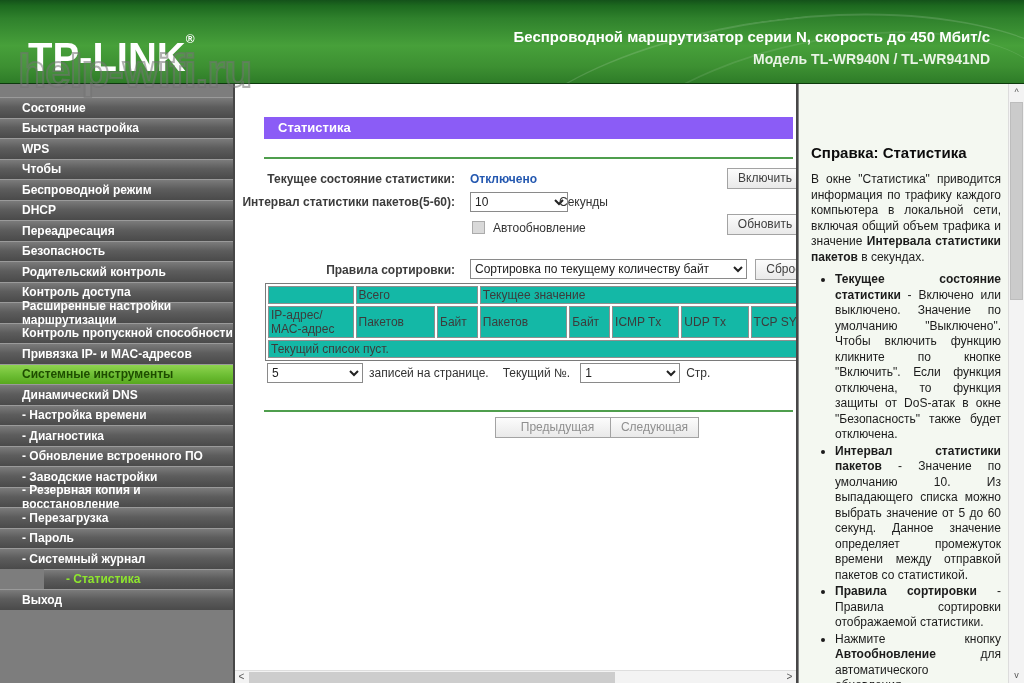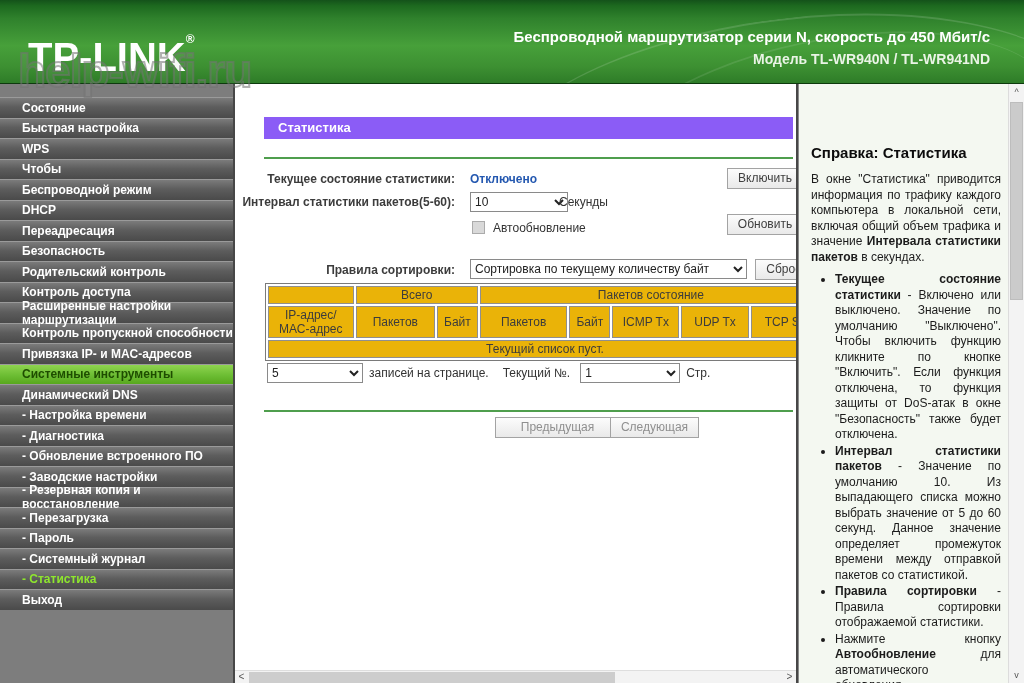--- a/index.html
+++ b/index.html
@@ -23,21 +23,21 @@
     letter-spacing:-1px; color:rgba(190,190,190,0.10); -webkit-text-stroke:2px rgba(115,115,115,0.55);
     pointer-events:none; }
 
   
   .sidebar { position:absolute; left:0; top:84px; width:233px; height:599px; background:#7d7d7d; }
   .menu { position:absolute; top:13px; left:0; width:233px; }
   .menu-item { height:20.5px; display:flex; align-items:center; padding-left:22px;
     background:linear-gradient(180deg,#7b7b7b 0%,#5d5d5d 45%,#4a4a4a 100%);
     border-top:1px solid #9a9a9a; color:#fff; font-weight:bold; font-size:12px; cursor:pointer; }
   .menu-item.active-section { background:linear-gradient(180deg,#8fd44f 0%,#6cbd33 55%,#58a81e 100%); color:#1e4d00; }
-  .menu-item.active-page { color:#8ee62e; }
+  .menu-item.active-page { color:#8ee62e;margin-left:44px; }
 
   
   .center { position:absolute; left:233px; top:84px; width:565px; height:599px; background:#fff;
     border-left:2px solid #474747; border-right:2px solid #474747; overflow:hidden; }
   .title-bar { position:absolute; left:29px; top:33px; width:529px; height:22px; background:#8b5cf6;
     color:#fff; font-weight:bold; font-size:13px; line-height:22px; padding-left:14px; }
   .hr-green { position:absolute; left:29px; width:529px; height:2px; background:#4f9e4d; }
   #hr1 { top:73px; } #hr2 { top:326px; }
   .lbl { position:absolute; left:0; width:220px; text-align:right; font-weight:bold; color:#3c3c3c; font-size:12px; }
   #lbl-status { top:88px; } #lbl-interval { top:111px; } #lbl-sort { top:179px; }
@@ -52,21 +52,21 @@
   .btn { position:absolute; height:21px; background:linear-gradient(180deg,#fcfcfc,#e9e9e9); border:1px solid #a3a3a3;
     font-family:"Liberation Sans", sans-serif; font-size:12px; color:#3f3f3f; text-align:center; line-height:19px; cursor:pointer; }
   #btn-enable { left:492px; top:84px; width:76px; }
   #btn-refresh { left:492px; top:130px; width:76px; }
   #btn-reset { left:520px; top:175px; width:76px; }
   #btn-prev { left:260px; top:333px; width:125px; color:#8f8f8f; }
   #btn-next { left:375px; top:333px; width:89px; color:#8f8f8f; }
 
   .table-wrap { position:absolute; left:30px; top:199px; width:531px; height:82px; overflow:hidden; }
   table.stats { border-collapse:separate; border-spacing:2px; border:1px solid #7a7a7a; background:#fff; table-layout:fixed; width:560px; }
-  table.stats td { border:1px solid #8f8f8f; background:#eab308; text-align:center; color:#3c3c3c;
+  table.stats td { border:1px solid #8f8f8f; background:#14b8a6; text-align:left; color:#3c3c3c;
     font-size:12px; padding:1px 2px; height:18px; white-space:pre-line; overflow:hidden; }
   table.stats tr.hdr2 td { height:28px; }
   .c-ip{width:84px}.c-p1{width:78px}.c-b1{width:40px}.c-p2{width:86px}.c-b2{width:40px}.c-icmp{width:66px}.c-udp{width:66px}.c-tcp{width:70px}
 
   .pager { position:absolute; left:32px; top:279px; display:flex; align-items:center; gap:6px; color:#333; white-space:nowrap; }
   .pager select { position:static; }
   #sel-perpage { width:96px; } #sel-page { width:100px; margin-left:4px; }
   .pager .gap { margin-left:8px; }
 
   .hscroll { position:absolute; left:0; bottom:0; width:100%; height:13px; background:#f3f3f3; border-top:1px solid #dedede; }
@@ -166,21 +166,21 @@
             <col class="c-p2">
           <col class="c-b2">
             <col class="c-icmp">
             <col class="c-udp">
             <col class="c-tcp">
         </colgroup>
         <tbody id="stats-tbody">
             <tr class="hdr1">
               <td></td>
               <td colspan="2">Всего</td>
-              <td colspan="5">Пакетов состояние</td>
+              <td colspan="5">Текущее значение</td>
             </tr>
             <tr class="hdr2">
               <td>IP-адрес/
 МАС-адрес</td>
               <td>Пакетов</td>
               <td>Байт</td>
               <td>Пакетов</td>
               <td>Байт</td>
               <td>ICMP Tx</td>
               <td>UDP Tx</td>

